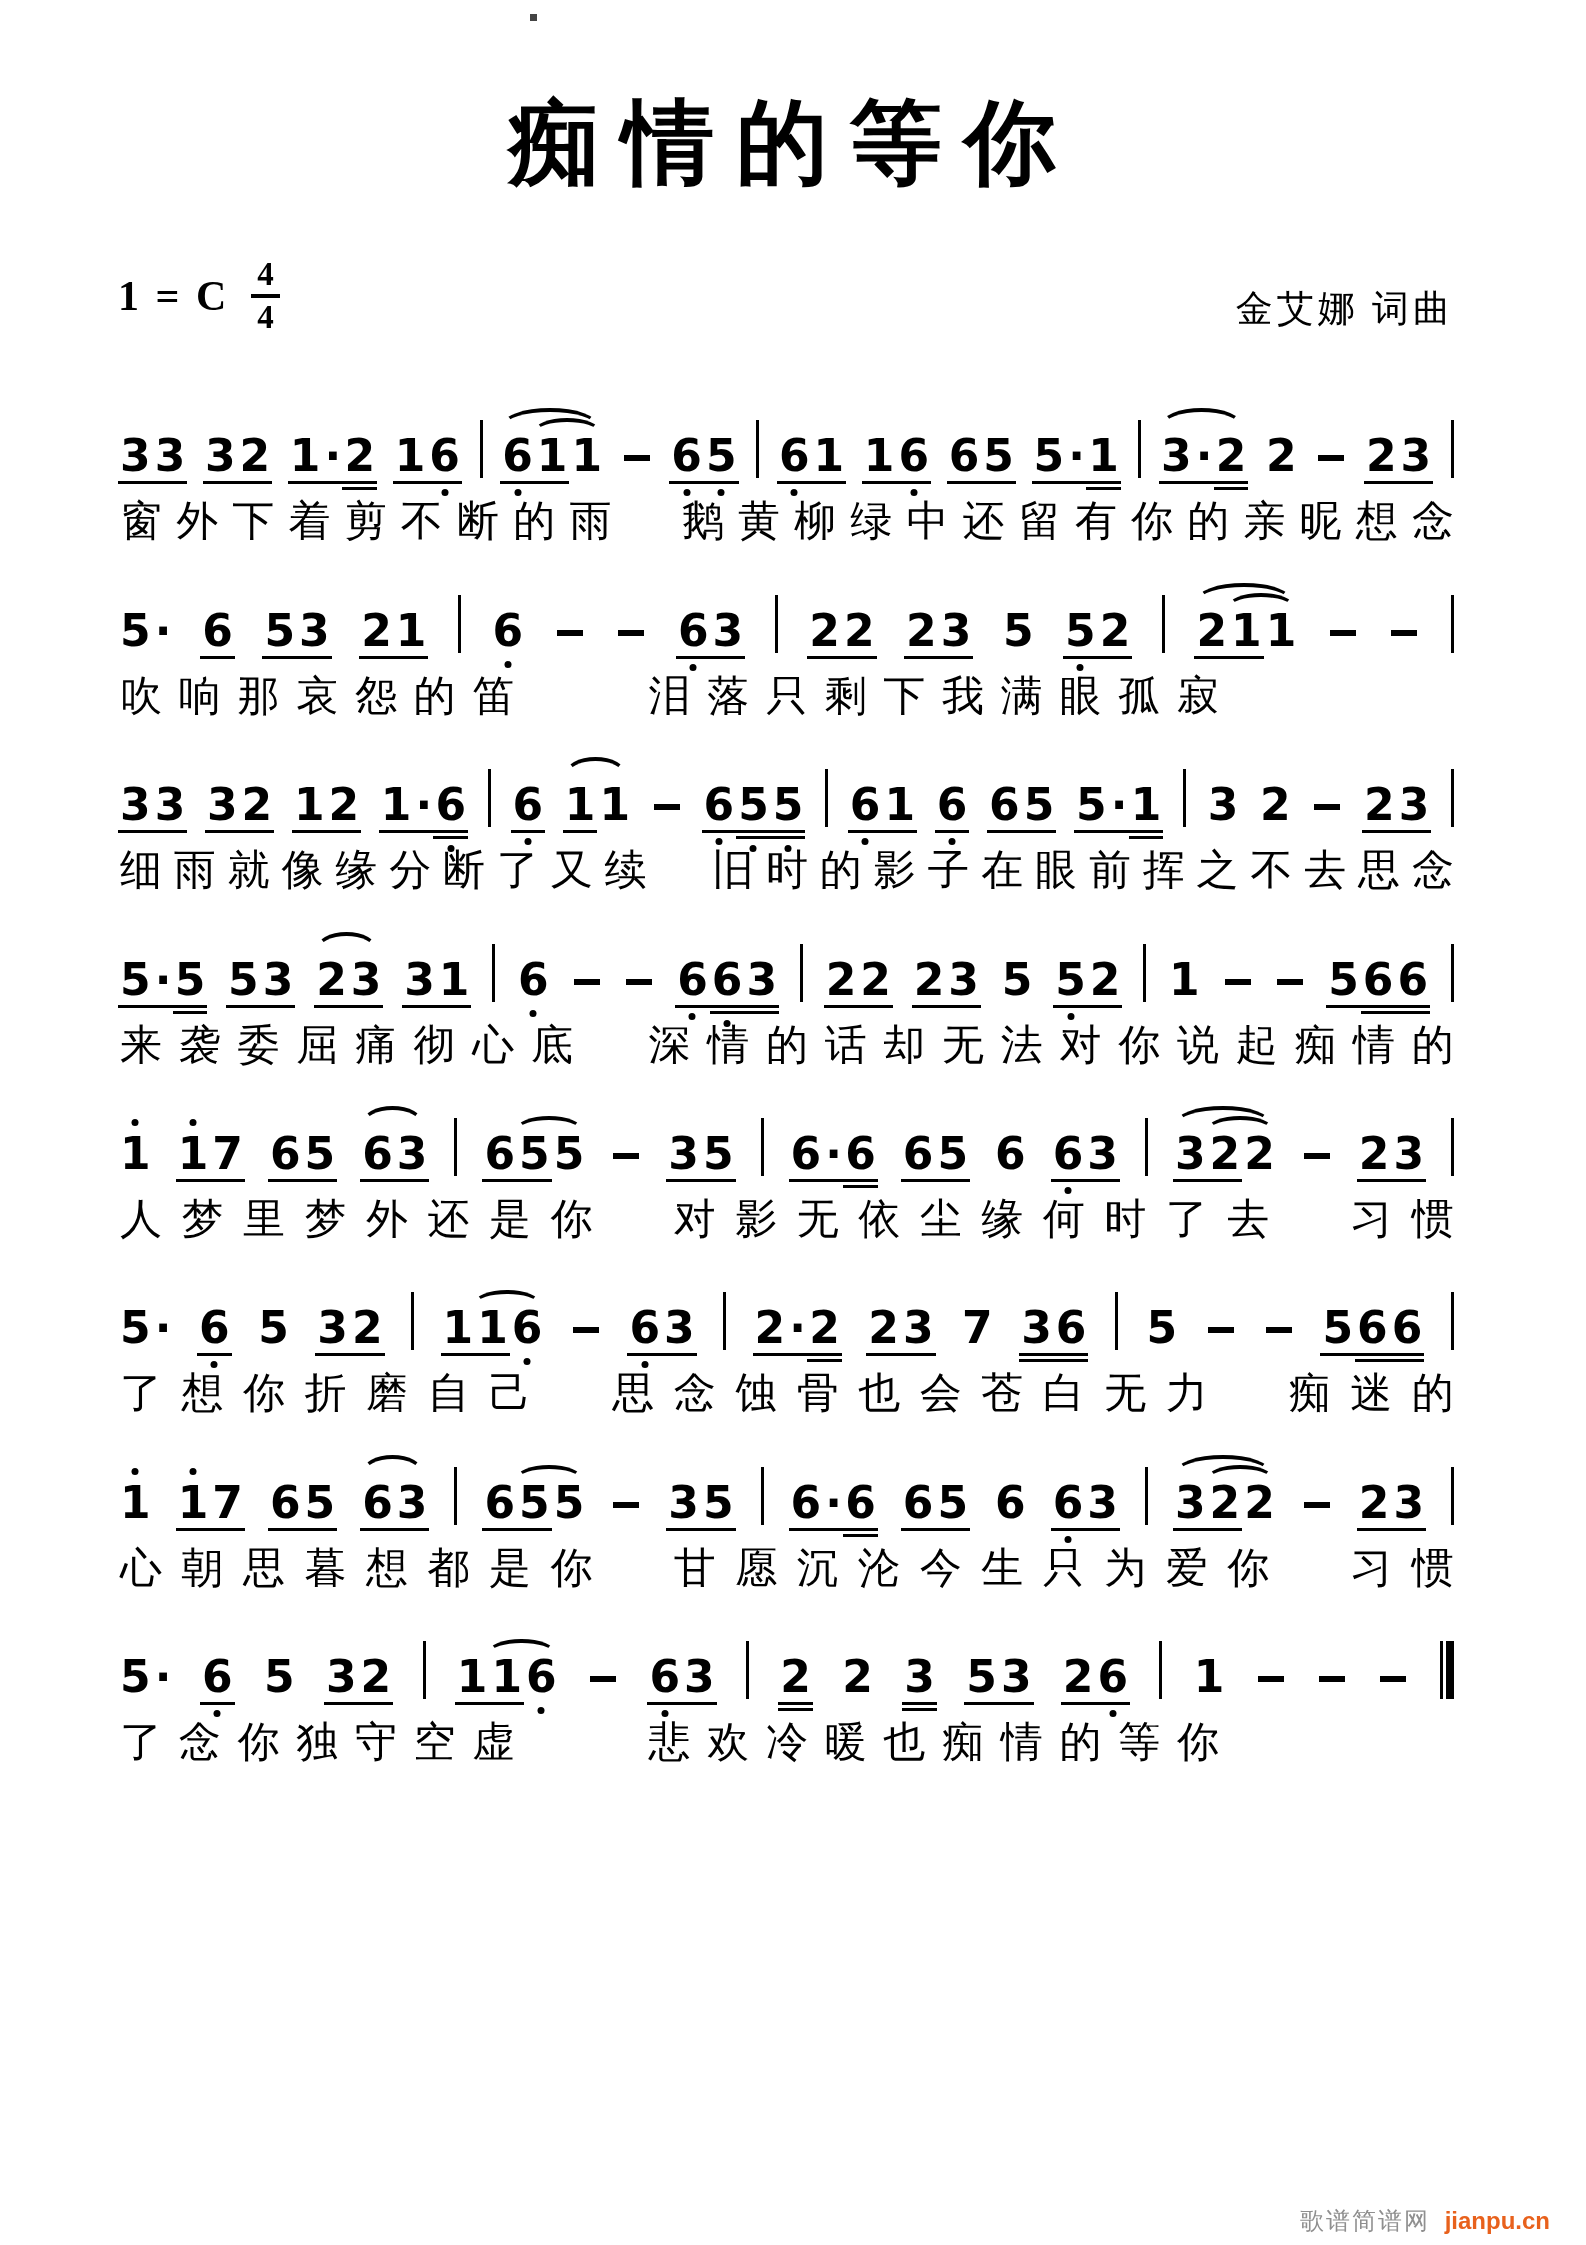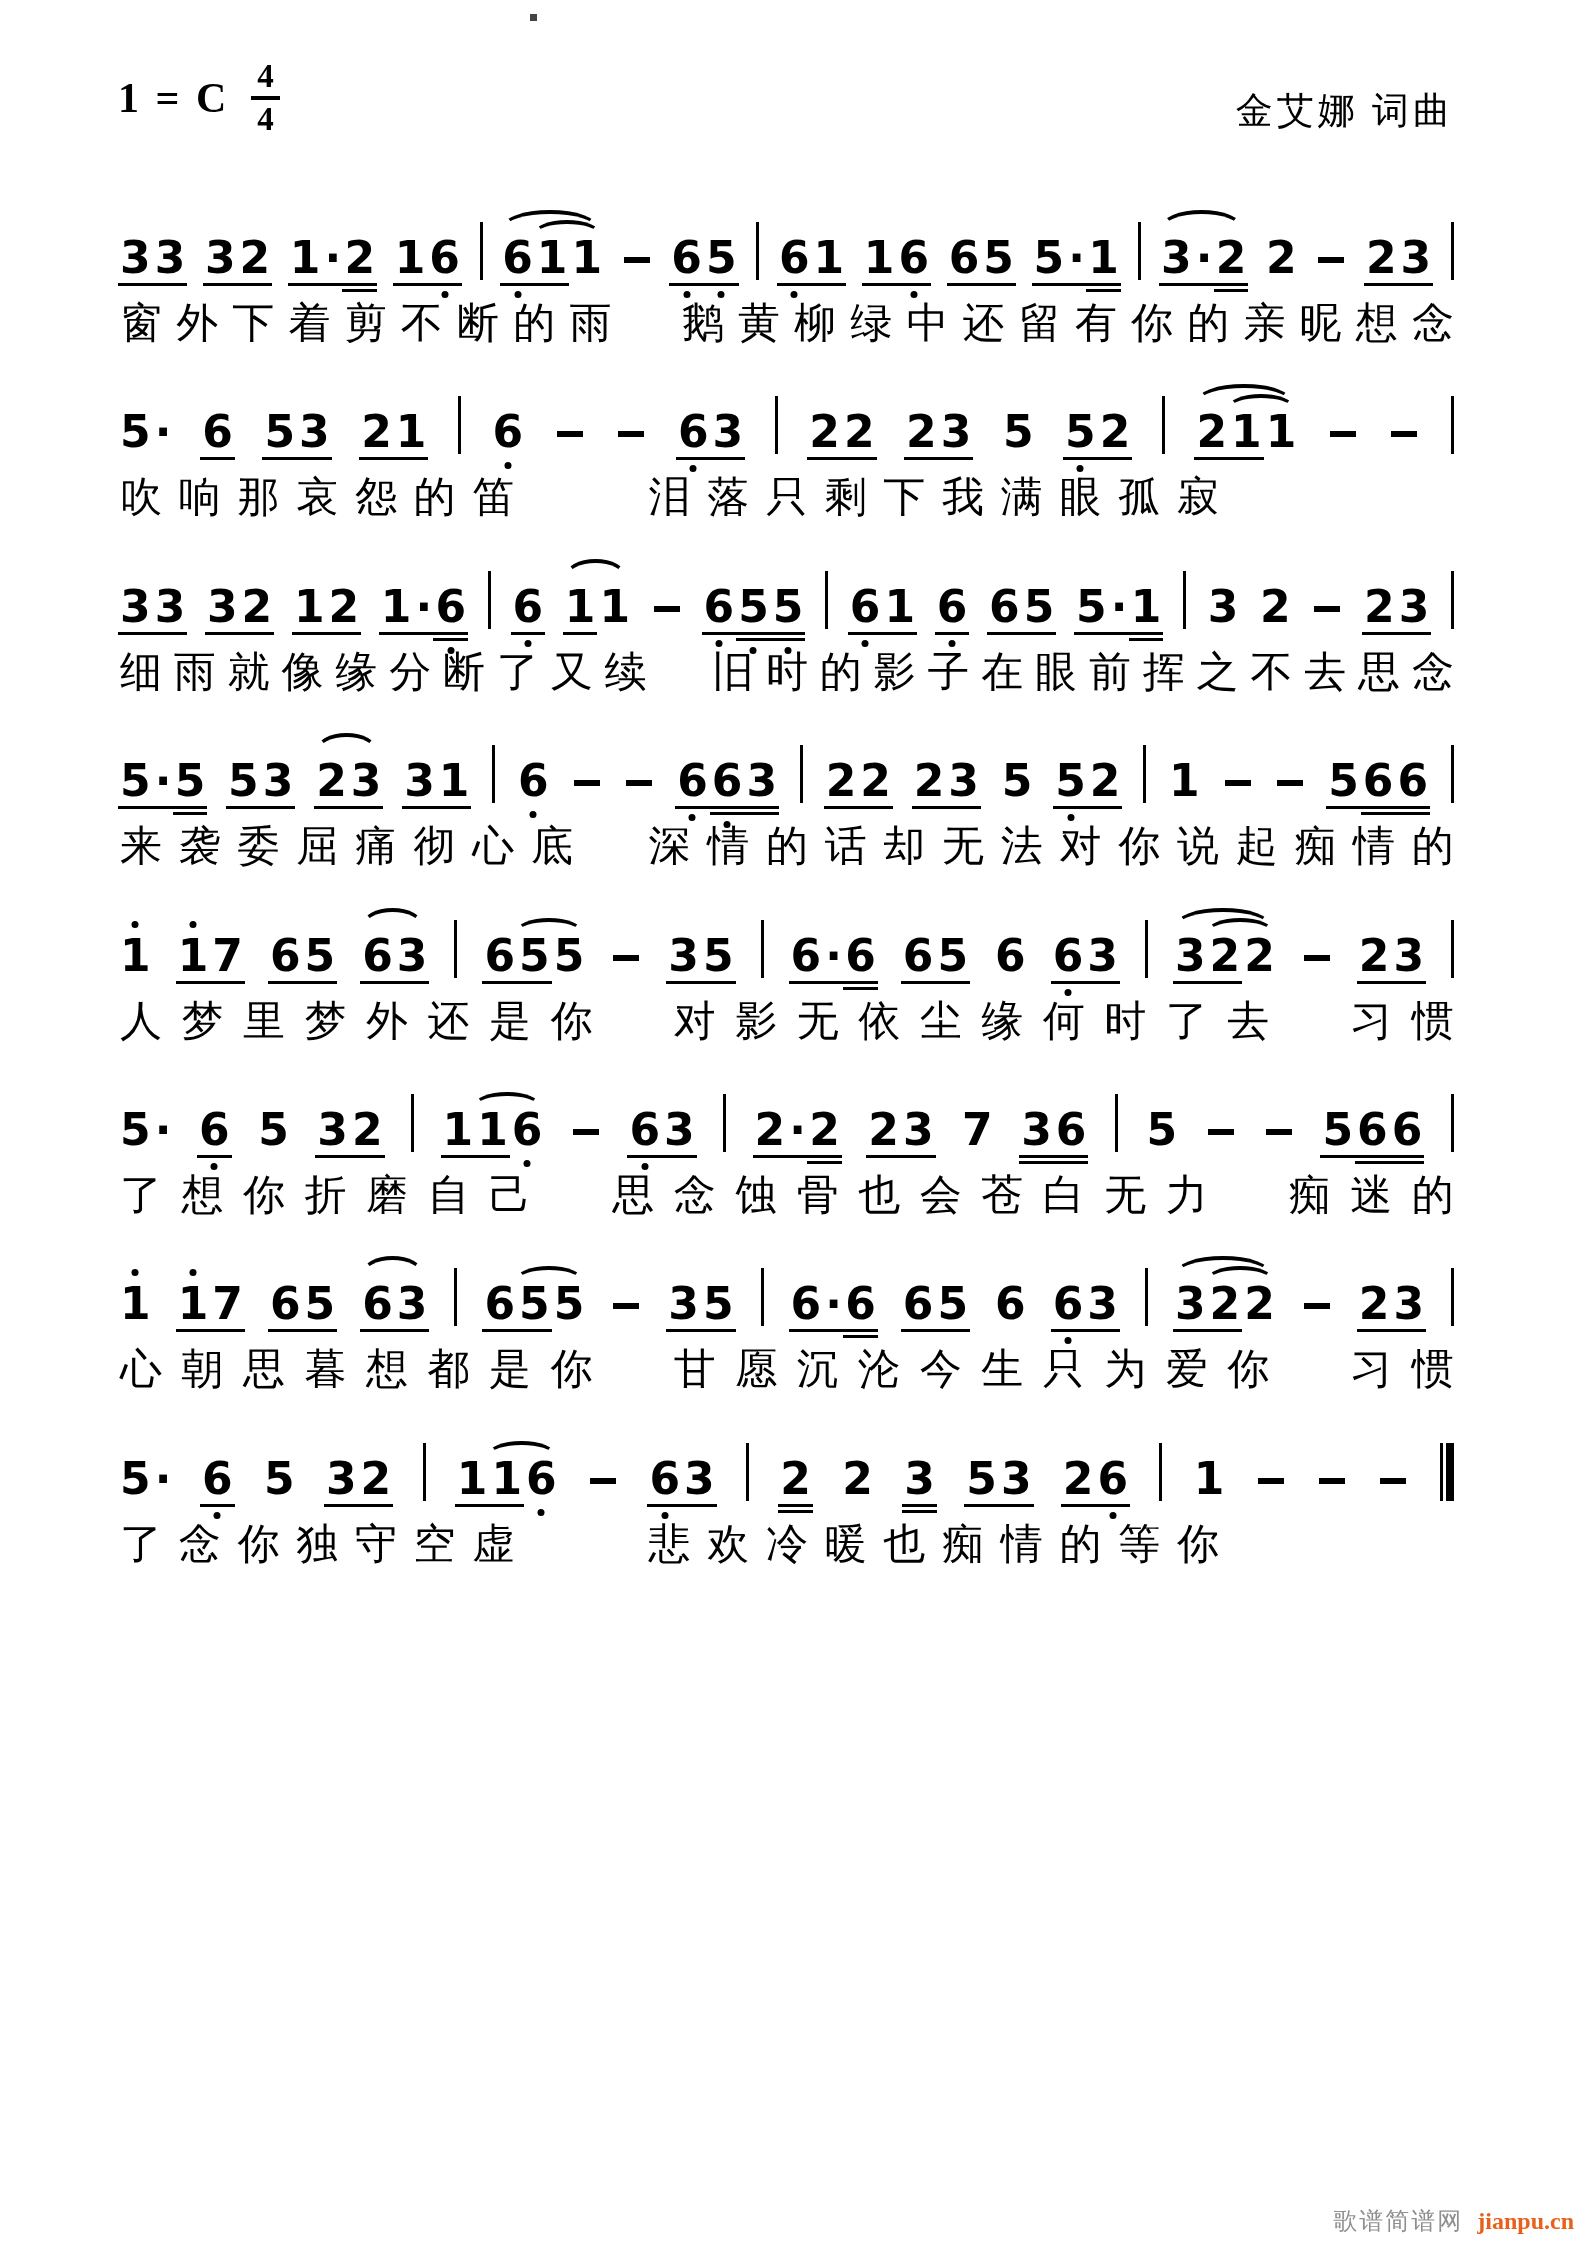--- a/index.html
+++ b/index.html
@@ -38,31 +38,32 @@
                 box-sizing:border-box;margin:0 2px;}
   .tok.dash{width:26px;height:6px;background:#000;margin:0 4px 17px;}
   .tok.dotafter{width:16px;text-align:center;}
   .group.arc::before{content:"";position:absolute;top:-2px;left:2px;right:6px;height:28px;
                      border:3px solid transparent;border-top:4px solid #000;border-radius:50%;}
   .group.arcR::after{content:"";position:absolute;top:8px;right:4px;width:58%;height:20px;
                      border:3px solid transparent;border-top:4px solid #000;border-radius:50%;}
   .lyric-row{display:flex;justify-content:space-between;font-size:42px;margin-top:18px;
              line-height:1.2;padding:0 2px;}
   .lyr{display:inline-block;min-width:42px;text-align:center;}
-  .watermark{position:absolute;right:12px;bottom:8px;font-size:24px;
-             font-family:Liberation Serif, serif;}
+  .watermark{position:absolute;right:36px;bottom:8px;font-size:24px;
+             font-family:Liberation Sans, sans-serif;}
   .wm-name{letter-spacing:2px;}
   .wm-url{margin-left:8px;font-weight:bold;}
 </style>
 </head>
 <body>
 
 <div class="page">
   <div class="artifact-dot"></div>
 
+  <h1 class="title">痴情的等你</h1>
 
   <div class="header-row">
     <div class="keysig">
       <span class="key">1 = C</span>
       <span class="ts">
         <span class="ts-top">4</span>
         <span class="ts-bot">4</span>
       </span>
     </div>
     <div class="credit">金艾娜 词曲</div>

